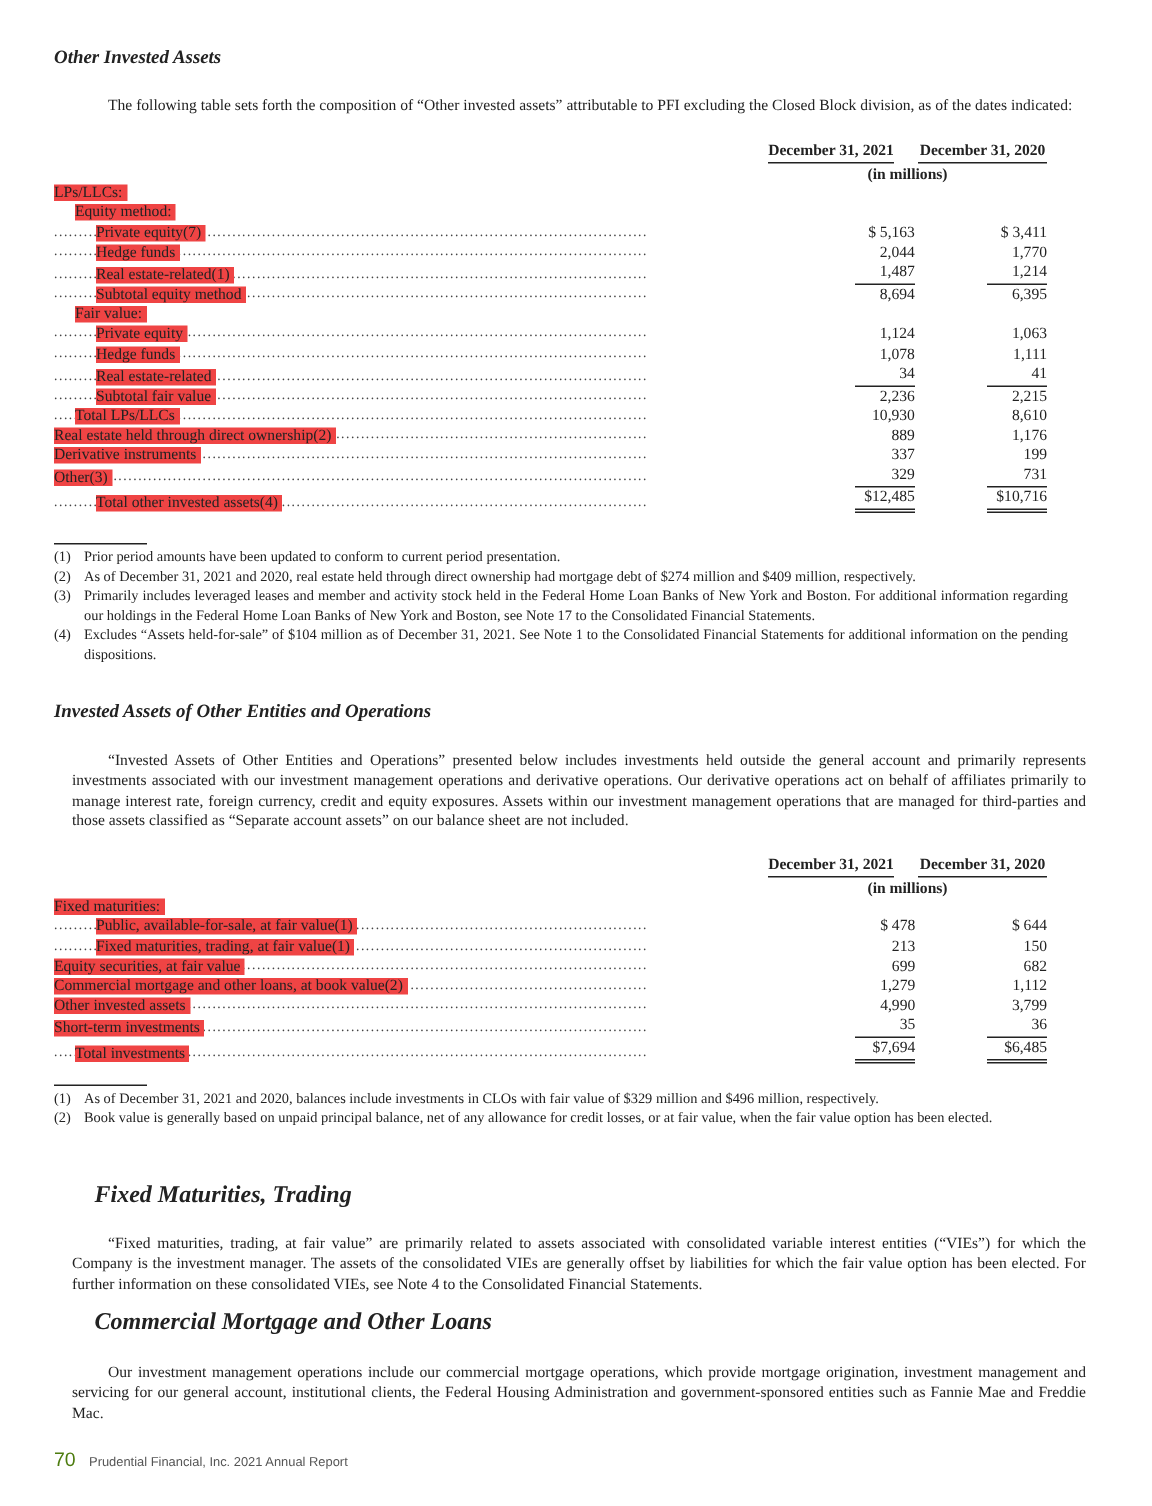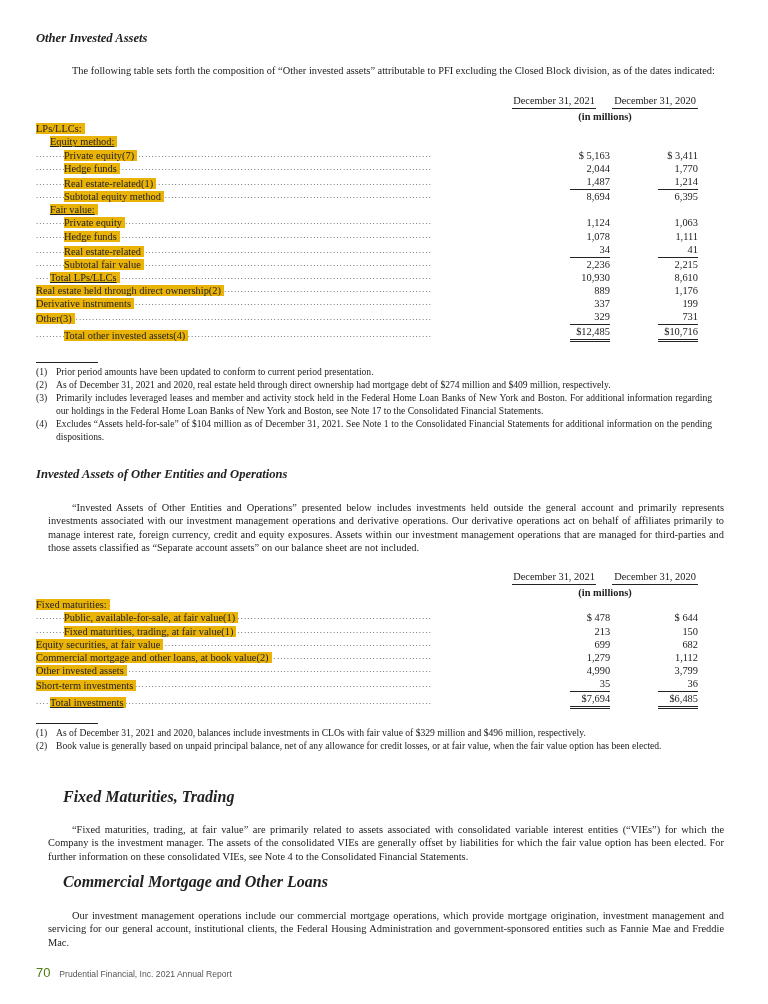--- a/index.html
+++ b/index.html
@@ -17,39 +17,39 @@
     font-style: italic; font-size: 16px; margin: 0;
     position: absolute; left: 27px;
   }
   .para {
     position: absolute; left: 0; width: 676px; margin: 12px;
     text-align: justify; text-indent: 24px; font-size: 10.4px; line-height: 13.4px;
   }
   table.fin { position: absolute; left: 0; width: 676px; border-collapse: collapse; }
   table.fin td { padding: 0; height: 13.2px; vertical-align: bottom; white-space: nowrap; }
   .lbl { width: 470px; overflow: hidden; position: relative; }
-  .lbl .txt { background: #eab308; padding-right: 3px; position: relative; z-index: 1; text-align: center; }
+  .lbl .txt { background: #ef4444; padding-right: 3px; position: relative; z-index: 1; text-align: center; }
   .lbl.dots::after {
     content: ". . . . . . . . . . . . . . . . . . . . . . . . . . . . . . . . . . . . . . . . . . . . . . . . . . . . . . . . . . . . . . . . . . . . . . . . . . . . . . . . . . . . . . . . . . . . . . . . . . . . . . . . . . . . . . . . . . . . . . . .";
     position: absolute; left: 0; bottom: 1px; width: 466px; overflow: hidden;
     letter-spacing: -0.6px; font-size: 9px; color: #444; white-space: nowrap; text-align: left;
     direction: rtl;
   }
   .gap { width: 28px; }
   .num { width: 62px; text-align: right; font-size: 10.4px; }
   .num2 { width: 62px; text-align: right; font-size: 10.4px; padding-right: 14px !important; }
   .num .inner, .num2 .inner { display: inline-block; min-width: 40px; text-align: right; }
   .ul .inner { border-bottom: 1px solid #222; padding-bottom: 1px; }
   .dul .inner { border-bottom: 3px double #222; padding-bottom: 1px; }
   .indent0 { padding-left: 0 !important; }
-  .indent1 { padding-left: 14px !important; text-decoration: underline; }
+  .indent1 { padding-left: 14px !important; }
   .indent2 { padding-left: 28px !important; }
   .sp td { height: 18px; }
   .colhead {
-    position: absolute; font-weight: normal; font-size: 10.4px; text-align: center;
+    position: absolute; font-weight: bold; font-size: 10.4px; text-align: center;
     border-bottom: 1.5px solid #222; padding-bottom: 1px;
   }
   .unit { position: absolute; font-weight: bold; font-size: 10.4px; text-align: center; }
   .fn-rule { position: absolute; left: 0; width: 62px; border-top: 1px solid #222; }
   .footnotes { position: absolute; left: 0; width: 676px; margin: 0; padding: 0; list-style: none; font-size: 9.6px; line-height: 12.6px; }
   .footnotes li { display: flex; margin-bottom: 0.6px; }
   .footnotes .mk { width: 20px; flex: none; }
   .footnotes .ft { flex: 1; text-align: justify; }
   .footer { position: absolute; left: 36px; top: 966px; font-family: "Liberation Sans", "DejaVu Sans", sans-serif; color: #555; }
   .footer .pg { font-size: 13px; color: #4d7c0f; margin-right: 6px; }

